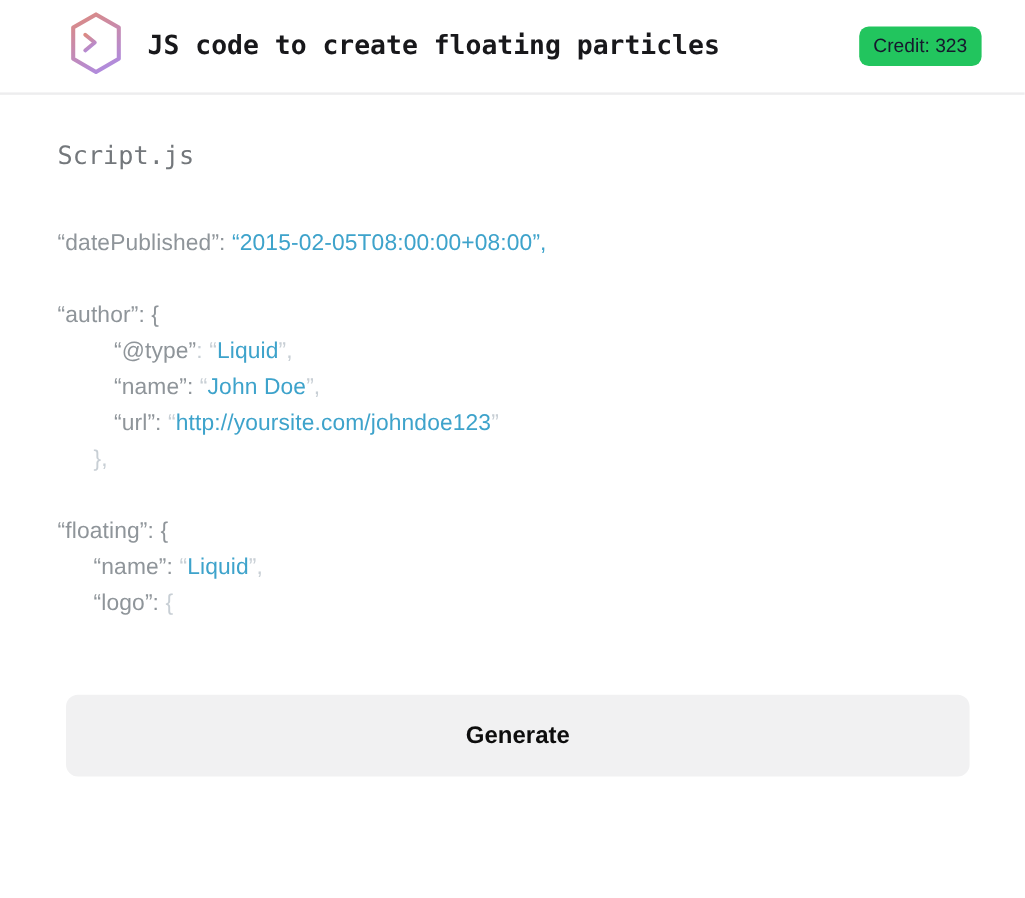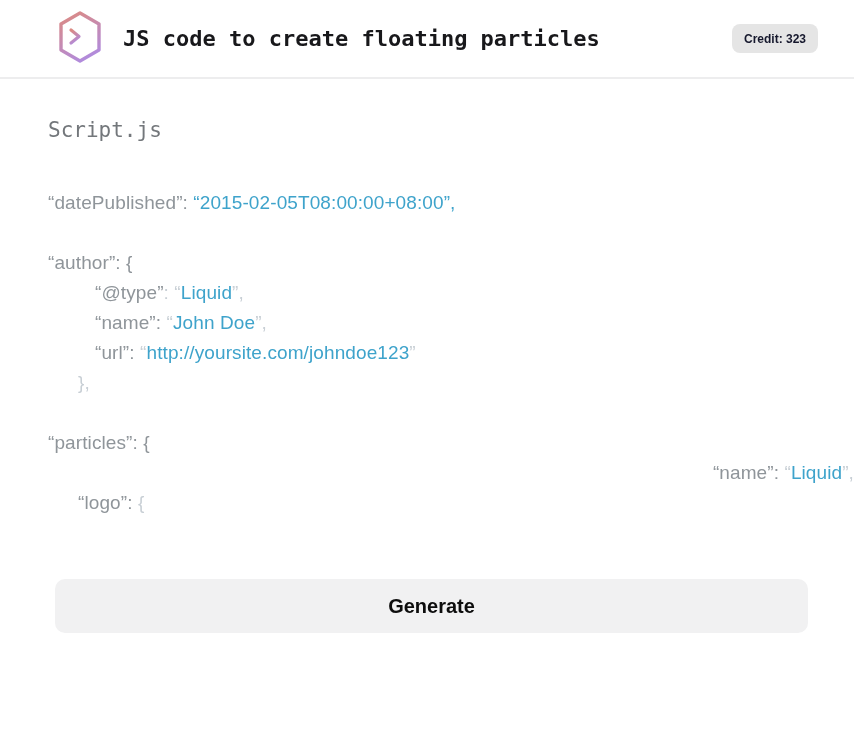--- a/index.html
+++ b/index.html
@@ -25,24 +25,24 @@
   .title {
     font-family: "DejaVu Sans Mono", monospace;
     font-size: 22px;
     font-weight: 700;
     color: #18181b;
     margin: 0 0 0 18px;
     white-space: nowrap;
   }
   .credit-badge {
     margin-left: auto;
-    background: #e5e5e5;
+    background: #22c55e;
     color: #16182d;
-    font-size: 12px;
-    font-weight: 700;
+    font-size: 16px;
+    font-weight: 400;
     line-height: 1;
     padding: 9px 12px 8px 12px;
     border-radius: 8px;
     white-space: nowrap;
   }
 
   
   .main { padding-left: 48px; }
   .filename {
     font-family: "DejaVu Sans Mono", monospace;
@@ -61,21 +61,21 @@
   .code-line { height: 30px; white-space: pre; }
   .tok-key   { color: #8f959a; }
   .tok-muted { color: #c8cfd5; }
   .tok-value { color: #3ea3cb; }
 
   
   .generate-button {
     display: block;
     margin: 61px 0 0 55px;
     width: 753px;
-    height: 54px;
+    height: 68px;
     background: #f1f1f2;
     border: none;
     border-radius: 10px;
     font-family: "Liberation Sans", sans-serif;
     font-size: 20px;
     font-weight: 700;
     color: #0d0d0d;
     cursor: pointer;
   }
 </style>
@@ -104,19 +104,19 @@
   <h2 class="filename">Script.js</h2>
   <div class="code">
       <div class="code-line" style="padding-left: 0px;"><span class="tok-key">“datePublished”: </span><span class="tok-value">“2015-02-05T08:00:00+08:00”,</span></div>
       <div class="code-line" style="padding-left: 0px;"></div>
       <div class="code-line" style="padding-left: 0px;"><span class="tok-key">“author”: {</span></div>
       <div class="code-line" style="padding-left: 47px;"><span class="tok-key">“@type”</span><span class="tok-muted">: “</span><span class="tok-value">Liquid</span><span class="tok-muted">”,</span></div>
       <div class="code-line" style="padding-left: 47px;"><span class="tok-key">“name”: </span><span class="tok-muted">“</span><span class="tok-value">John Doe</span><span class="tok-muted">”,</span></div>
       <div class="code-line" style="padding-left: 47px;"><span class="tok-key">“url”: </span><span class="tok-muted">“</span><span class="tok-value">http://yoursite.com/johndoe123</span><span class="tok-muted">”</span></div>
       <div class="code-line" style="padding-left: 30px;"><span class="tok-muted">},</span></div>
       <div class="code-line" style="padding-left: 0px;"></div>
-      <div class="code-line" style="padding-left: 0px;"><span class="tok-key">“particles”: {</span></div>
-      <div class="code-line" style="padding-left: 30px; text-align: right;"><span class="tok-key">“name”: </span><span class="tok-muted">“</span><span class="tok-value">Liquid</span><span class="tok-muted">”,</span></div>
+      <div class="code-line" style="padding-left: 0px;"><span class="tok-key">“floating”: {</span></div>
+      <div class="code-line" style="padding-left: 30px;"><span class="tok-key">“name”: </span><span class="tok-muted">“</span><span class="tok-value">Liquid</span><span class="tok-muted">”,</span></div>
       <div class="code-line" style="padding-left: 30px;"><span class="tok-key">“logo”: </span><span class="tok-muted">{</span></div>
     </div>
 </main>
 
 <button class="generate-button">Generate</button>
 
 </body></html>

